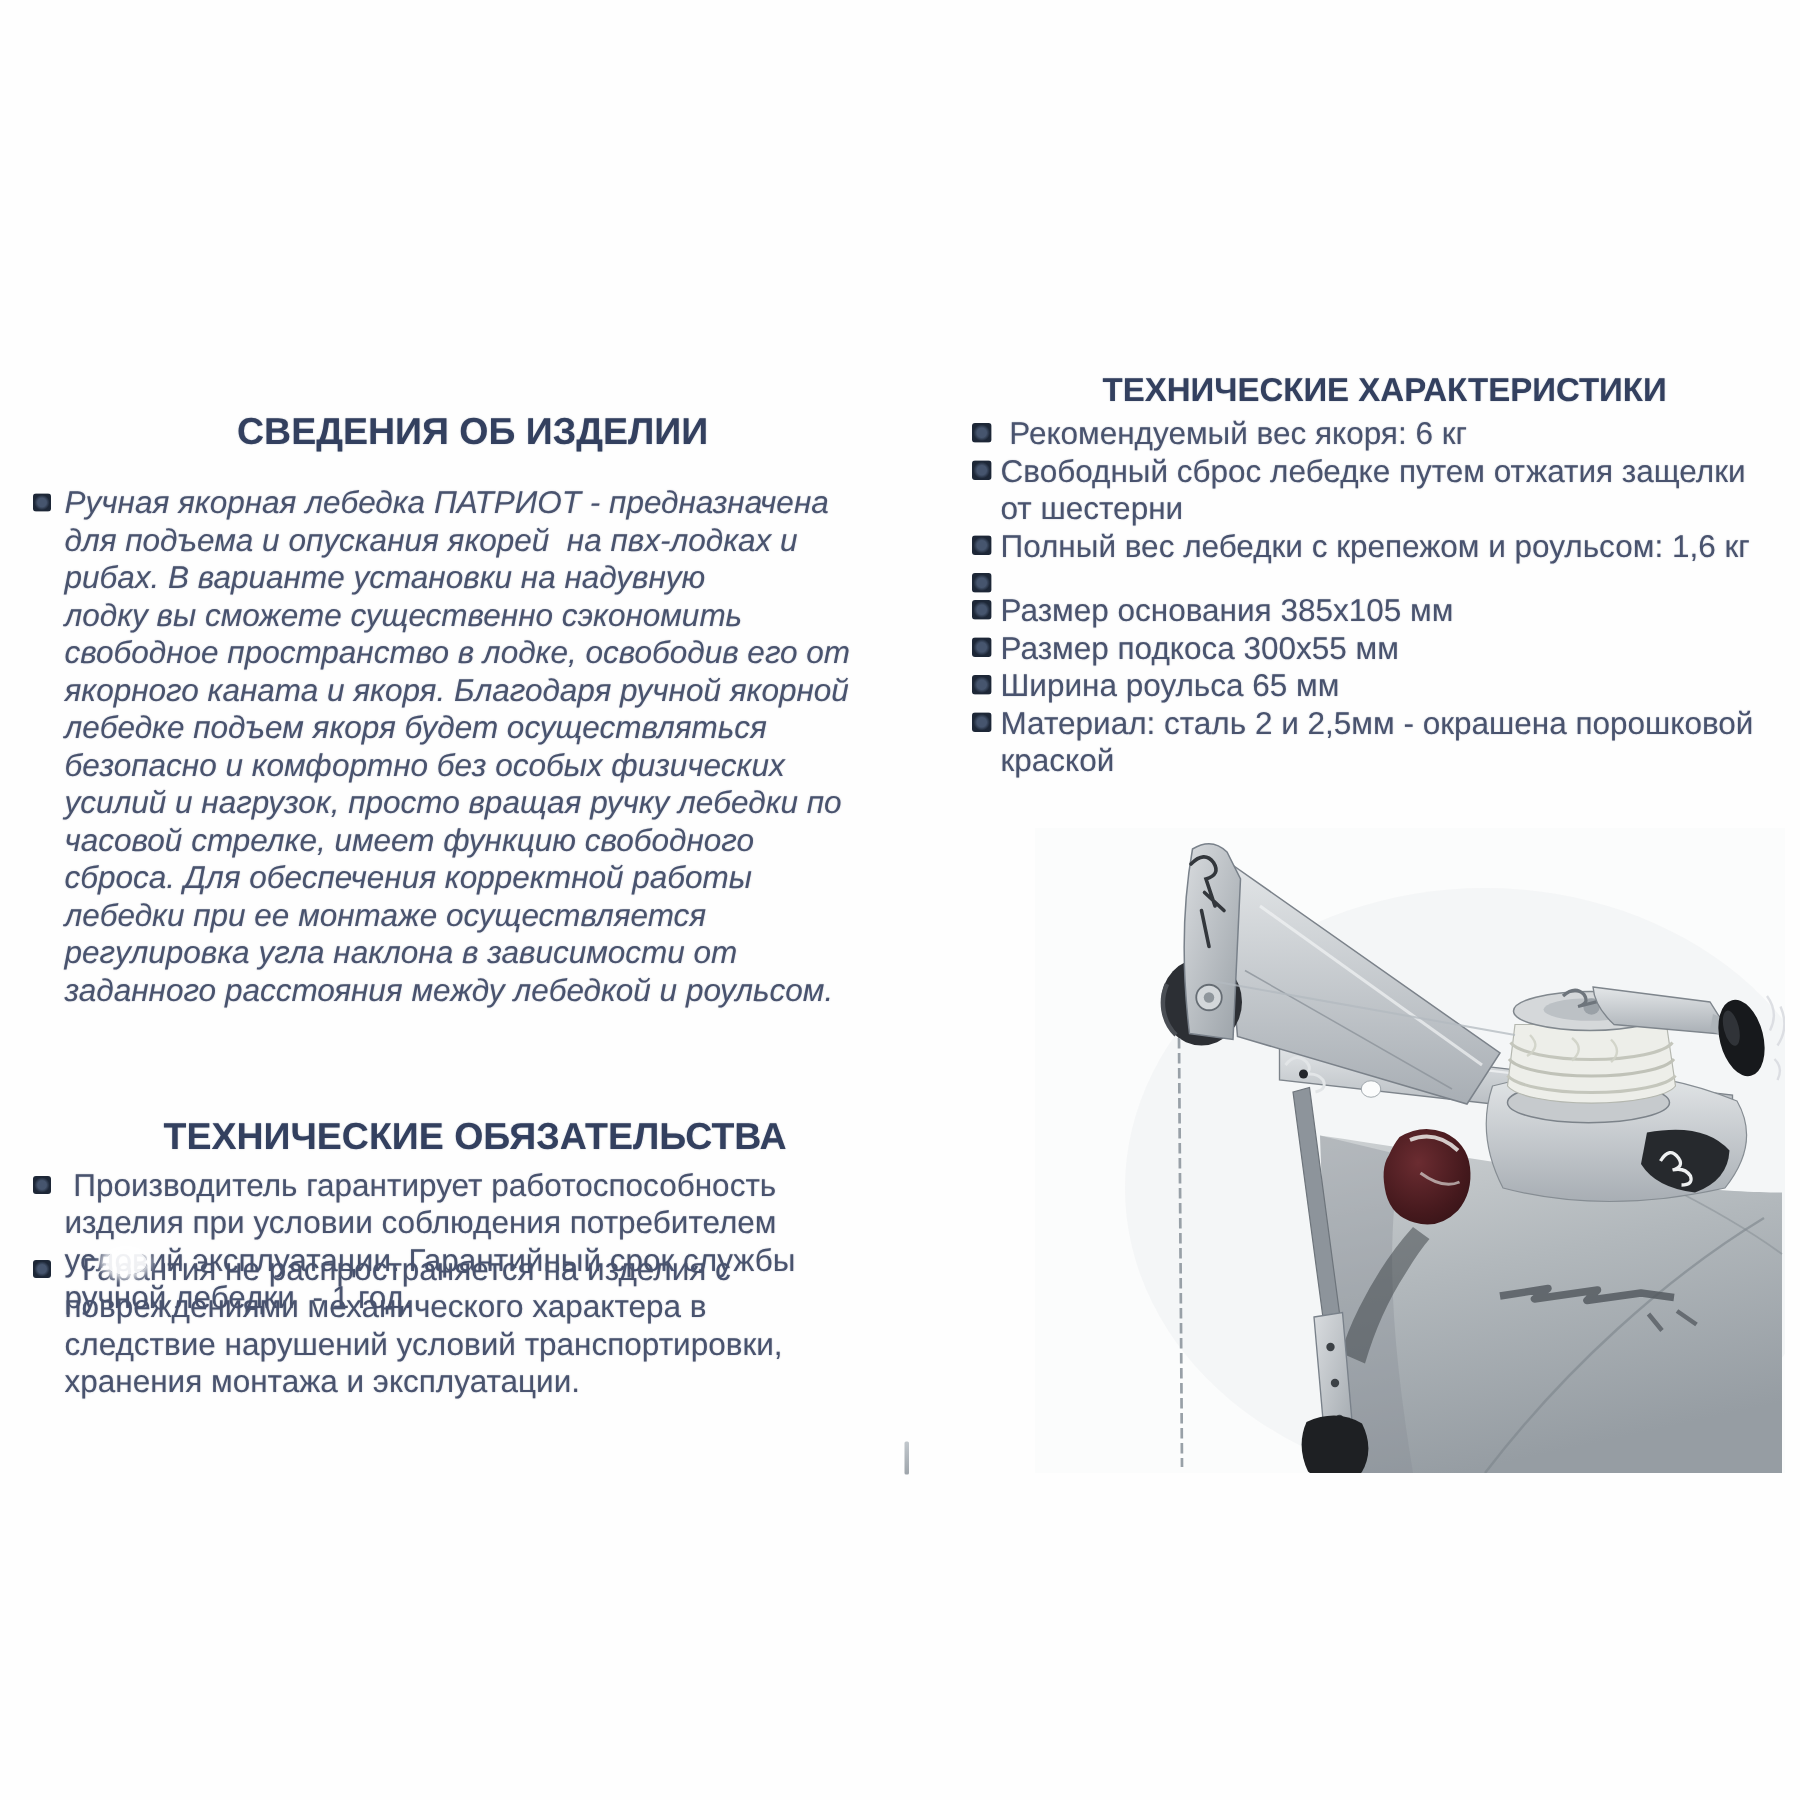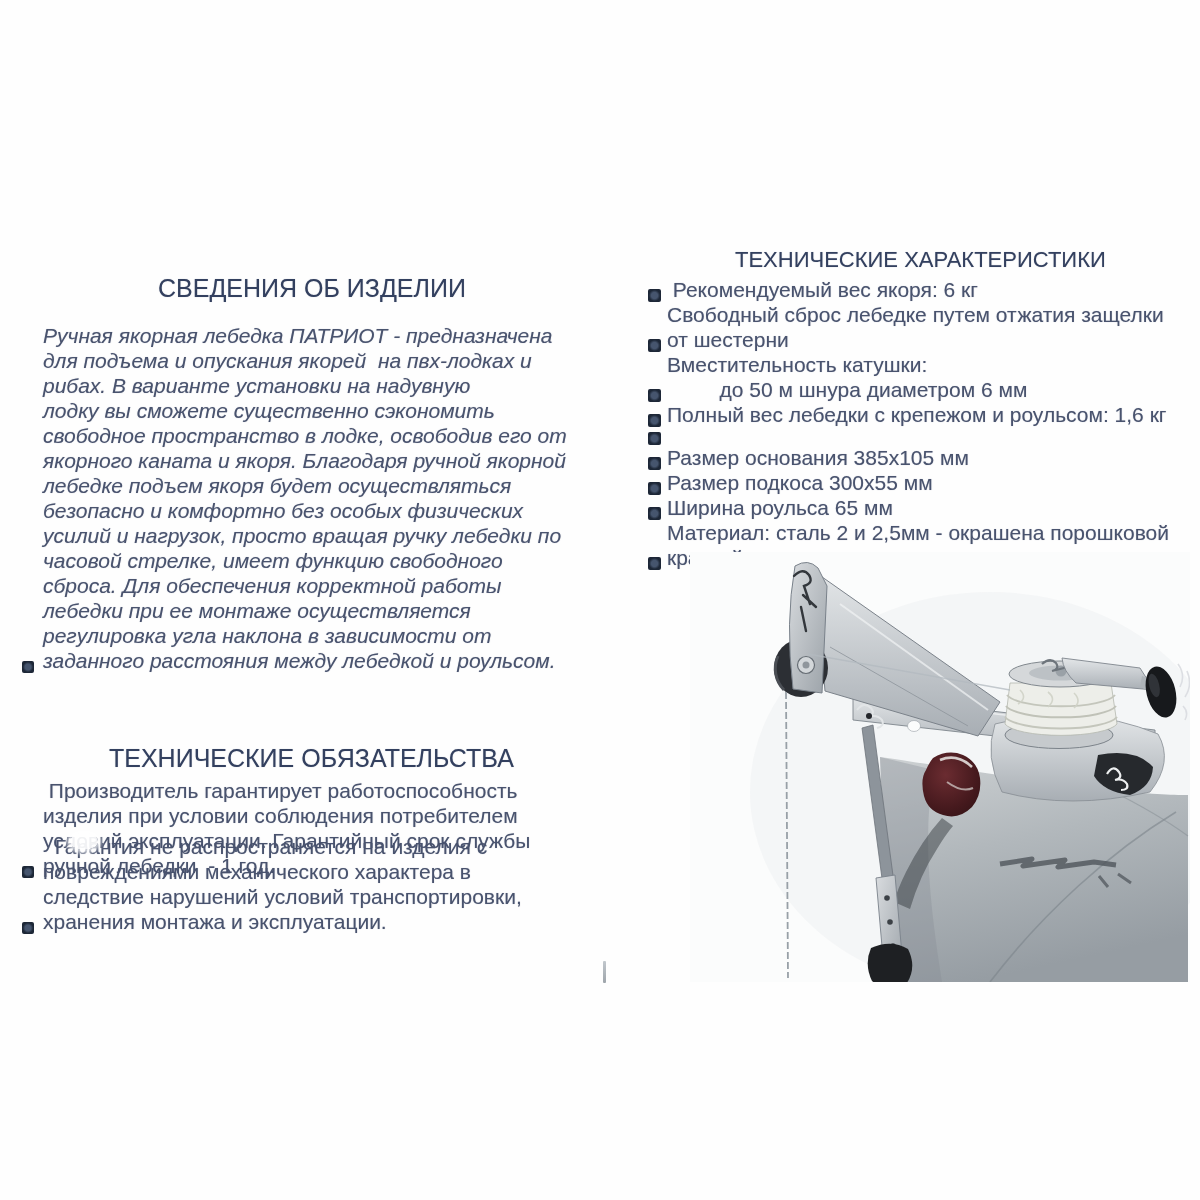--- a/index.html
+++ b/index.html
@@ -2,25 +2,25 @@
 <html lang="ru" style="--heading-text: #33405f; --body-text: #49536e; --bullet-outer: #1d2737; --bullet-inner: #46556e;"><head>
 <meta charset="utf-8">
 <style>
   html,body{margin:0;padding:0;background:#ffffff;}
   .page{
     position:relative;width:1200px;height:1200px;background:#fefefe;overflow:hidden;
     font-family:"Liberation Sans","DejaVu Sans",sans-serif;
     color:var(--body-text,#49536e);
   }
   .abs{position:absolute;}
-  h1,h2{margin:0;font-weight:normal;white-space:pre;color:var(--heading-text,#33405f);
+  h1,h2{margin:0;font-weight:bold;white-space:pre;color:var(--heading-text,#33405f);
         text-shadow:0 0 1px rgba(50,62,95,.35);}
   .h21{font-size:25px;line-height:25px;}
   .h22{font-size:22px;line-height:25px;}
-  .item{display:flex;align-items:flex-end;}
+  .item{display:flex;align-items:flex-start;}
   .sq{flex:0 0 auto;background:var(--bullet-outer,#1d2737);border-radius:2px;
       background-image:radial-gradient(circle at 50% 50%, var(--bullet-inner,#46556e) 0 34%, var(--bullet-outer,#1d2737) 60%);}
   .sq12{width:12px;height:12px;margin-top:6px;margin-right:9px;}
   .sq13{width:13px;height:13px;margin-top:5px;margin-right:6px;}
   .txt{font-size:21px;line-height:25px;white-space:pre;
        text-shadow:0 0 1px rgba(62,74,104,.38);}
   .speclist .item{margin:0;}
   .blob{position:absolute;left:70px;top:833px;width:28px;height:17px;border-radius:50%;
         background:rgba(255,255,255,.92);box-shadow:0 0 5px 3px rgba(255,255,255,.85);}
   .tick{position:absolute;left:603px;top:961px;width:3px;height:22px;opacity:.85;
@@ -76,25 +76,20 @@
 
   <div class="abs speclist" style="left:648px;top:277px;">
     <div class="item">
       <span class="sq sq13"></span>
       <div class="txt"> Рекомендуемый вес якоря: 6 кг</div>
     </div>
     <div class="item">
       <span class="sq sq13"></span>
       <div class="txt">Свободный сброс лебедке путем отжатия защелки
 от шестерни</div>
-    </div>
-    <div class="item">
-      <span class="sq sq13"></span>
-      <div class="txt">Вместительность катушки:
-         до 50 м шнура диаметром 6 мм</div>
     </div>
     <div class="item">
       <span class="sq sq13"></span>
       <div class="txt">Полный вес лебедки с крепежом и роульсом: 1,6 кг</div>
     </div>
     <div class="item">
       <span class="sq sq13"></span>
     </div>
     <div class="item">
       <span class="sq sq13"></span>

